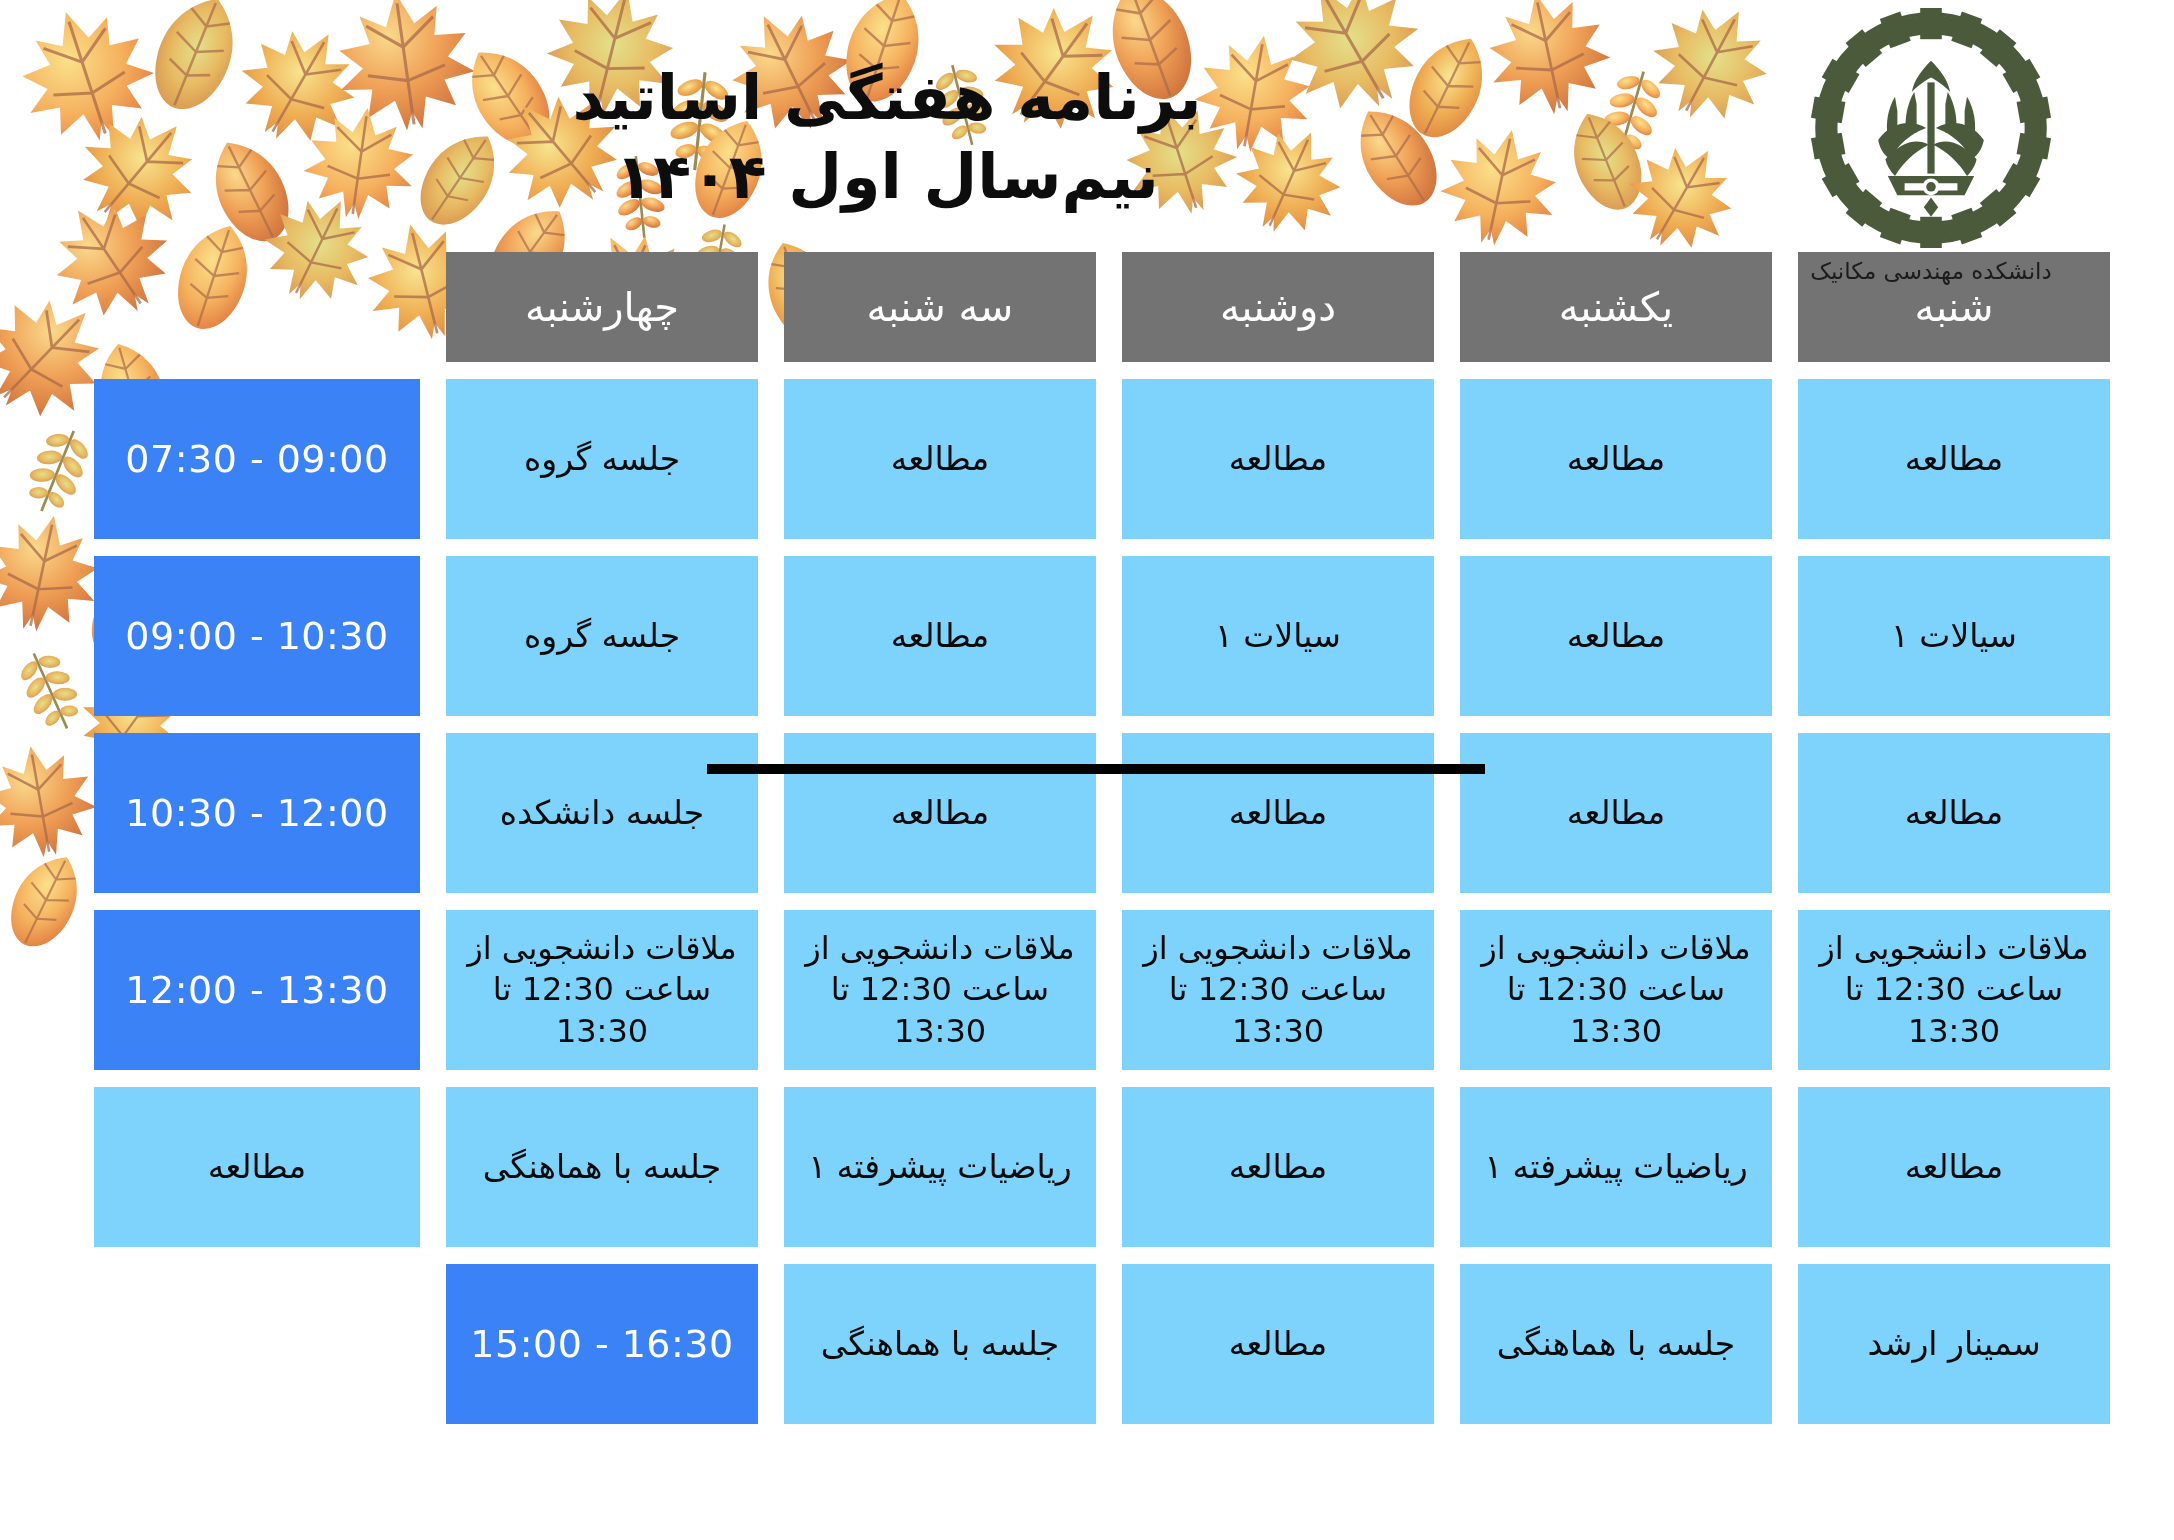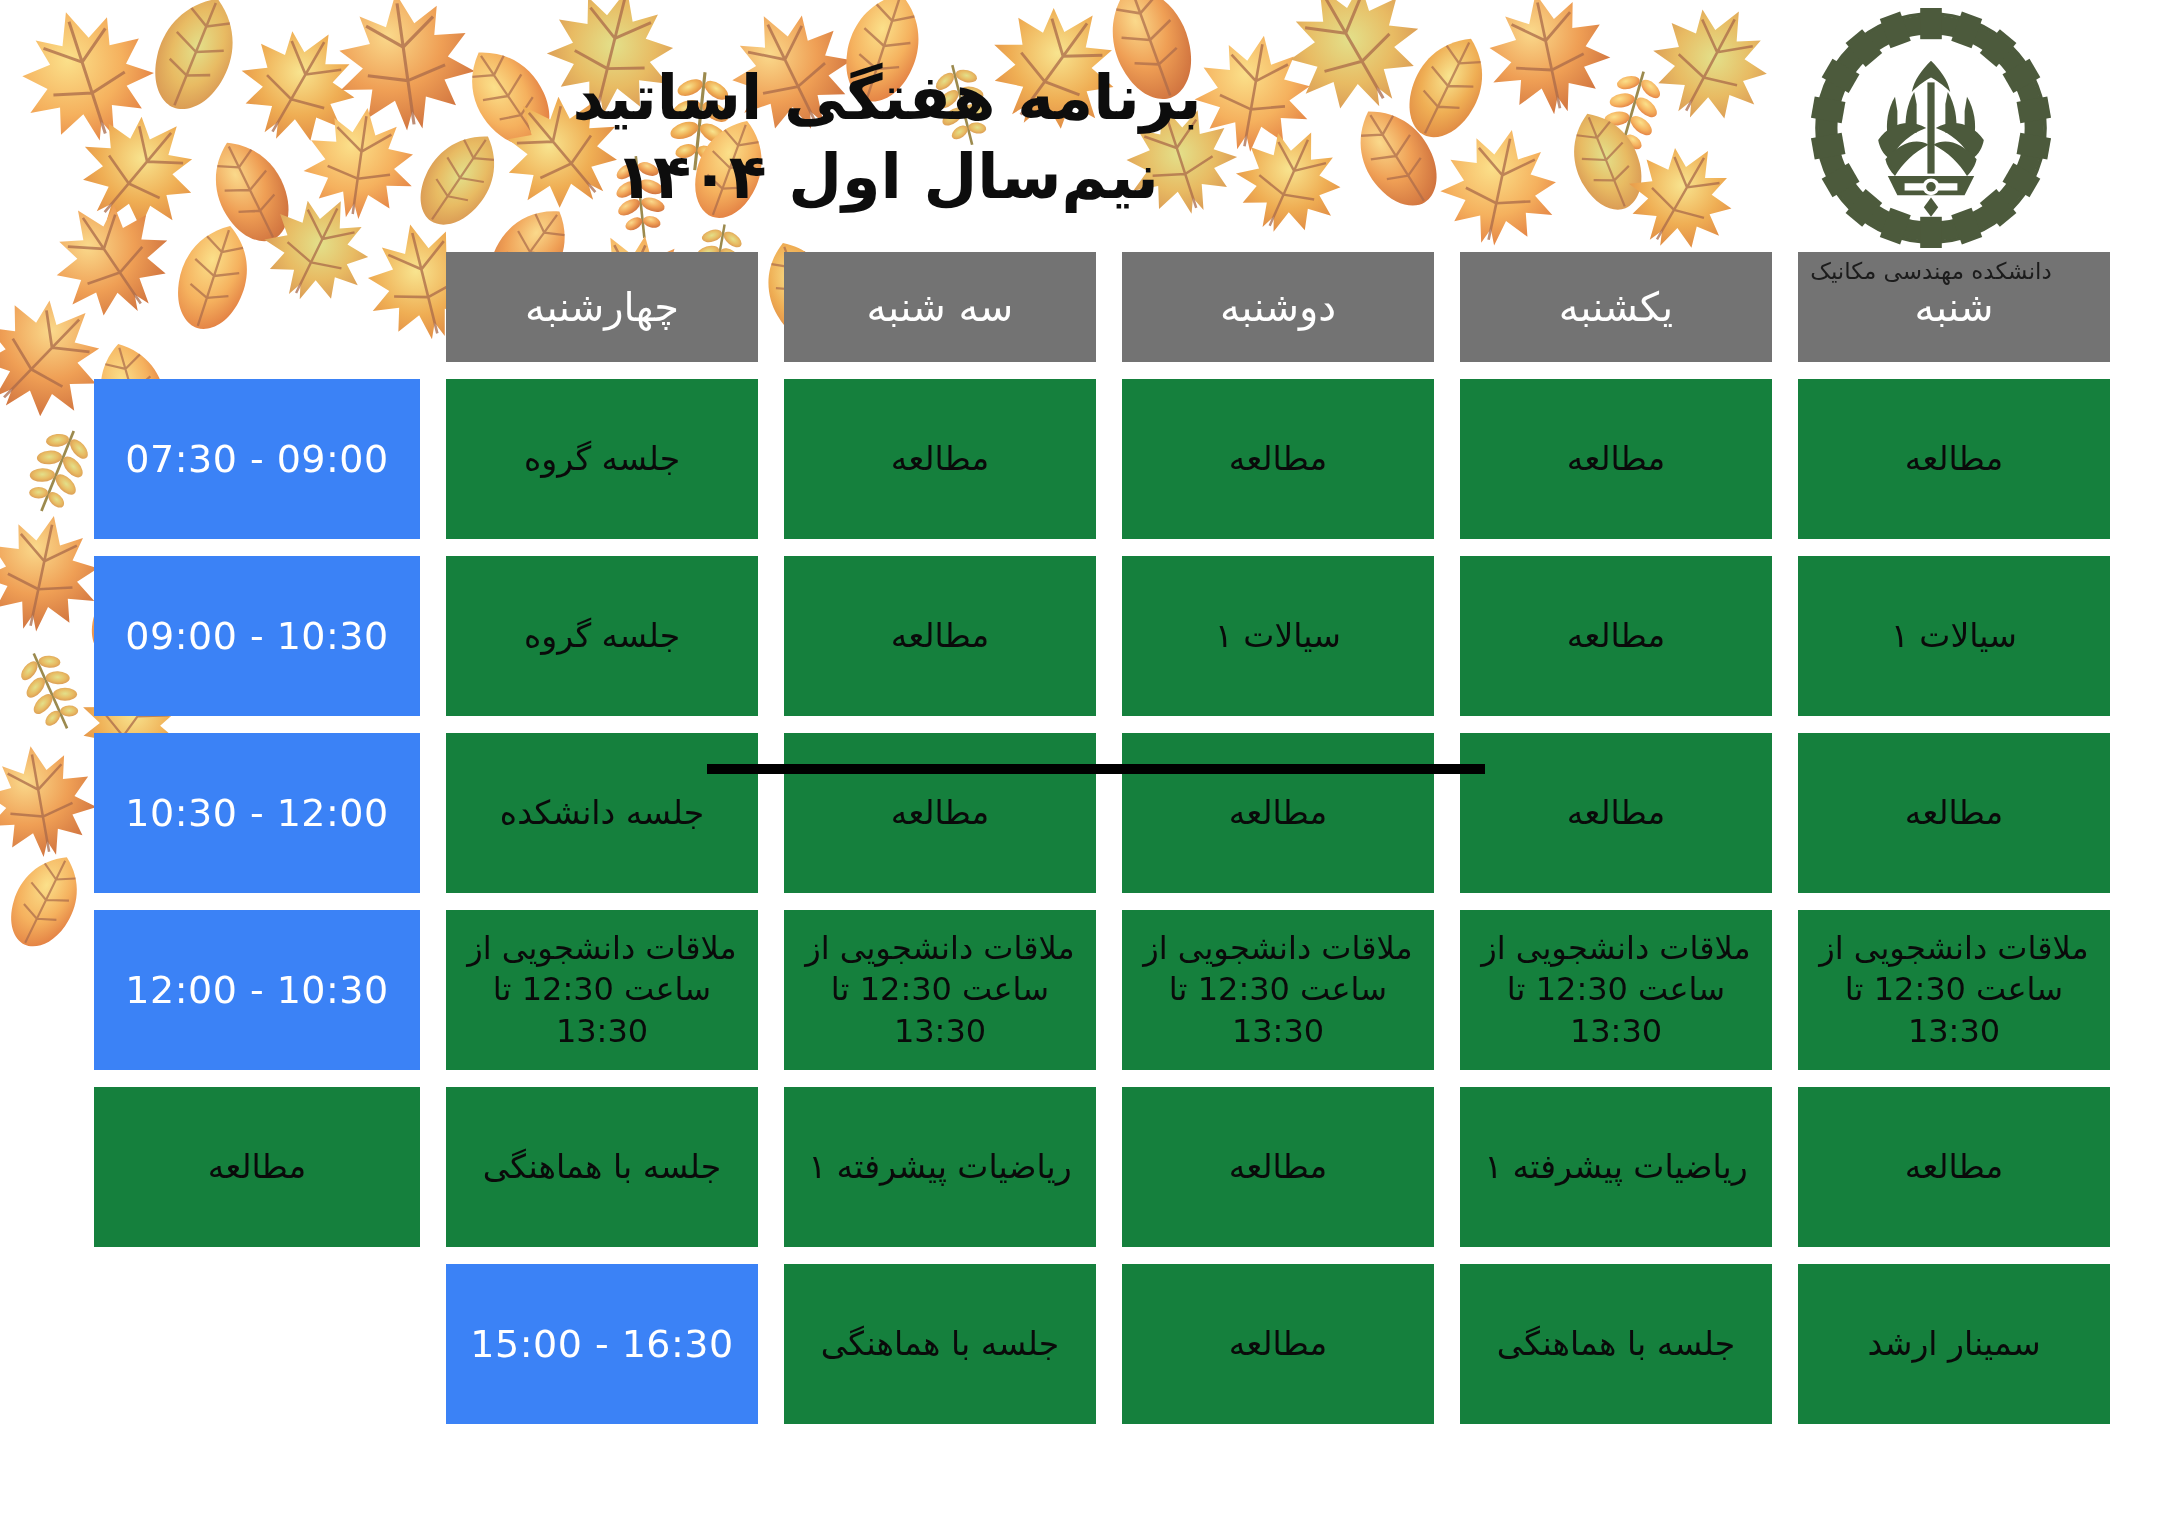--- a/index.html
+++ b/index.html
@@ -91,21 +91,21 @@
     align-items: center;
     justify-content: center;
     font-size: 40px;
     font-weight: normal;
     direction: rtl;
   }
 
   .corner-spacer { background: transparent; }
 
   .slot-cell {
-    background: #15803d;
+    background: #7dd3fc;
     color: #0a0a0a;
     display: flex;
     align-items: center;
     justify-content: center;
     text-align: center;
     font-size: 33px;
     line-height: 1.32;
     padding: 6px 12px;
     direction: rtl;
   }
@@ -431,21 +431,21 @@
     <div class="slot-cell">مطالعه</div>
     <div class="slot-cell">مطالعه</div>
     <div class="slot-cell">جلسه دانشکده</div>
     <div class="time-cell">10:30 - 12:00</div>
 
     <div class="slot-cell two-line">ملاقات دانشجویی از ساعت 12:30 تا 13:30</div>
     <div class="slot-cell two-line">ملاقات دانشجویی از ساعت 12:30 تا 13:30</div>
     <div class="slot-cell two-line">ملاقات دانشجویی از ساعت 12:30 تا 13:30</div>
     <div class="slot-cell two-line">ملاقات دانشجویی از ساعت 12:30 تا 13:30</div>
     <div class="slot-cell two-line">ملاقات دانشجویی از ساعت 12:30 تا 13:30</div>
-    <div class="time-cell">12:00 - 10:30</div>
+    <div class="time-cell">12:00 - 13:30</div>
 
     <div class="slot-cell">مطالعه</div>
     <div class="slot-cell">ریاضیات پیشرفته ۱</div>
     <div class="slot-cell">مطالعه</div>
     <div class="slot-cell">ریاضیات پیشرفته ۱</div>
     <div class="slot-cell">جلسه با هماهنگی</div>
 
     <div class="slot-cell">مطالعه</div>
     <div class="slot-cell">سمینار ارشد</div>
     <div class="slot-cell">جلسه با هماهنگی</div>

